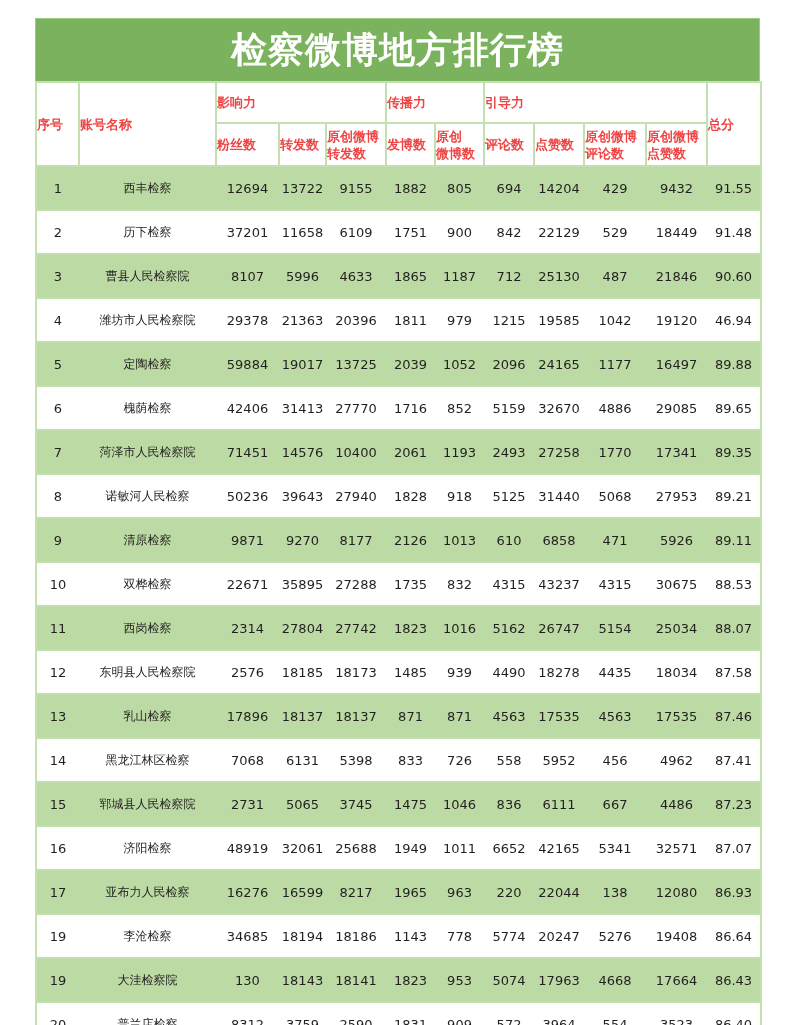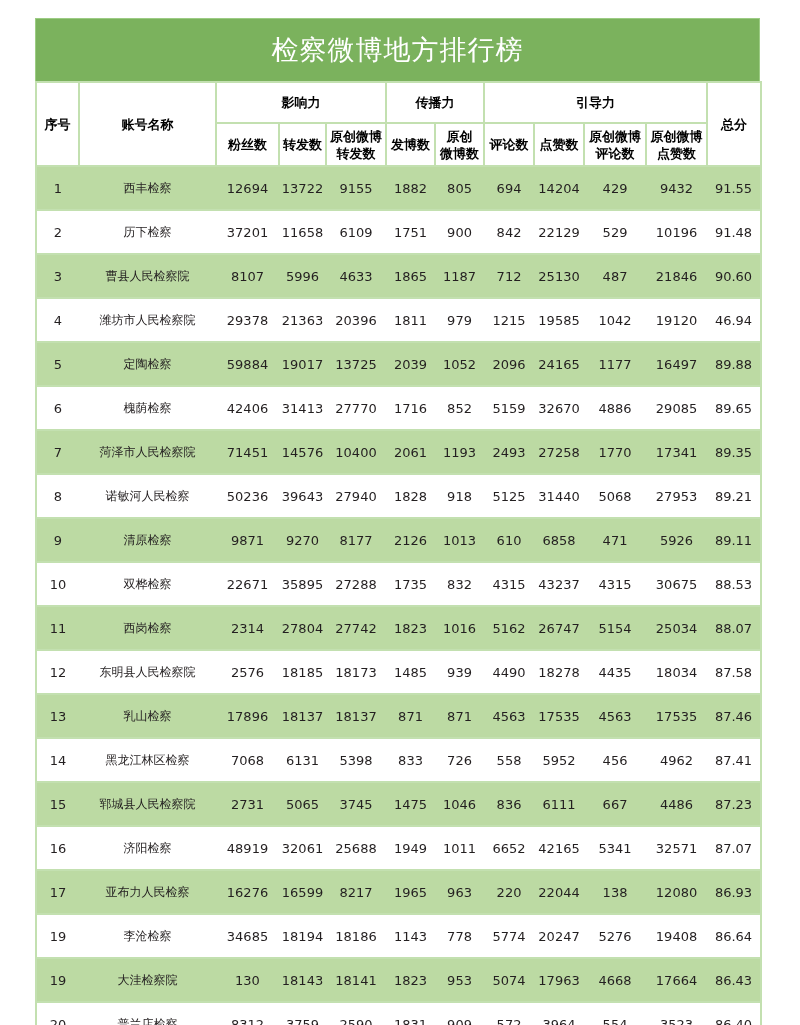--- a/index.html
+++ b/index.html
@@ -27,37 +27,37 @@
     border: 1px solid #9ccc84;
     border-bottom: none;
     box-sizing: border-box;
     display: flex;
     align-items: center;
     justify-content: center;
   }
   .title-text {
     color: #ffffff;
     font-family: "DejaVu Serif", "Liberation Serif", serif;
-    font-weight: normal;
-    font-size: 27px;
+    font-weight: bold;
+    font-size: 36px;
     letter-spacing: 1px;
     text-align: center;
   }
   table {
     border-collapse: collapse;
     width: 725px;
     table-layout: fixed;
   }
   th {
     border: 2px solid #c3e0b0;
     background: #ffffff;
     font-weight: bold;
     font-size: 13px;
-    color: #000000;
-    text-align: center;
+    color: #ef4444;
+    text-align: left;
     vertical-align: middle;
     padding: 0;
     line-height: 17px;
   }
   thead tr.r1 th { height: 39px; }
   thead tr.r2 th { height: 41px; }
   tbody td {
     font-size: 13px;
     text-align: center;
     vertical-align: middle;
@@ -148,21 +148,21 @@
     <td>2</td>
     <td class="name">历下检察</td>
     <td>37201</td>
     <td>11658</td>
     <td>6109</td>
     <td>1751</td>
     <td>900</td>
     <td>842</td>
     <td>22129</td>
     <td>529</td>
-    <td>10196</td>
+    <td>18449</td>
     <td>91.48</td>
   </tr>
 
   <tr class="green">
     <td>3</td>
     <td class="name">曹县人民检察院</td>
     <td>8107</td>
     <td>5996</td>
     <td>4633</td>
     <td>1865</td>

